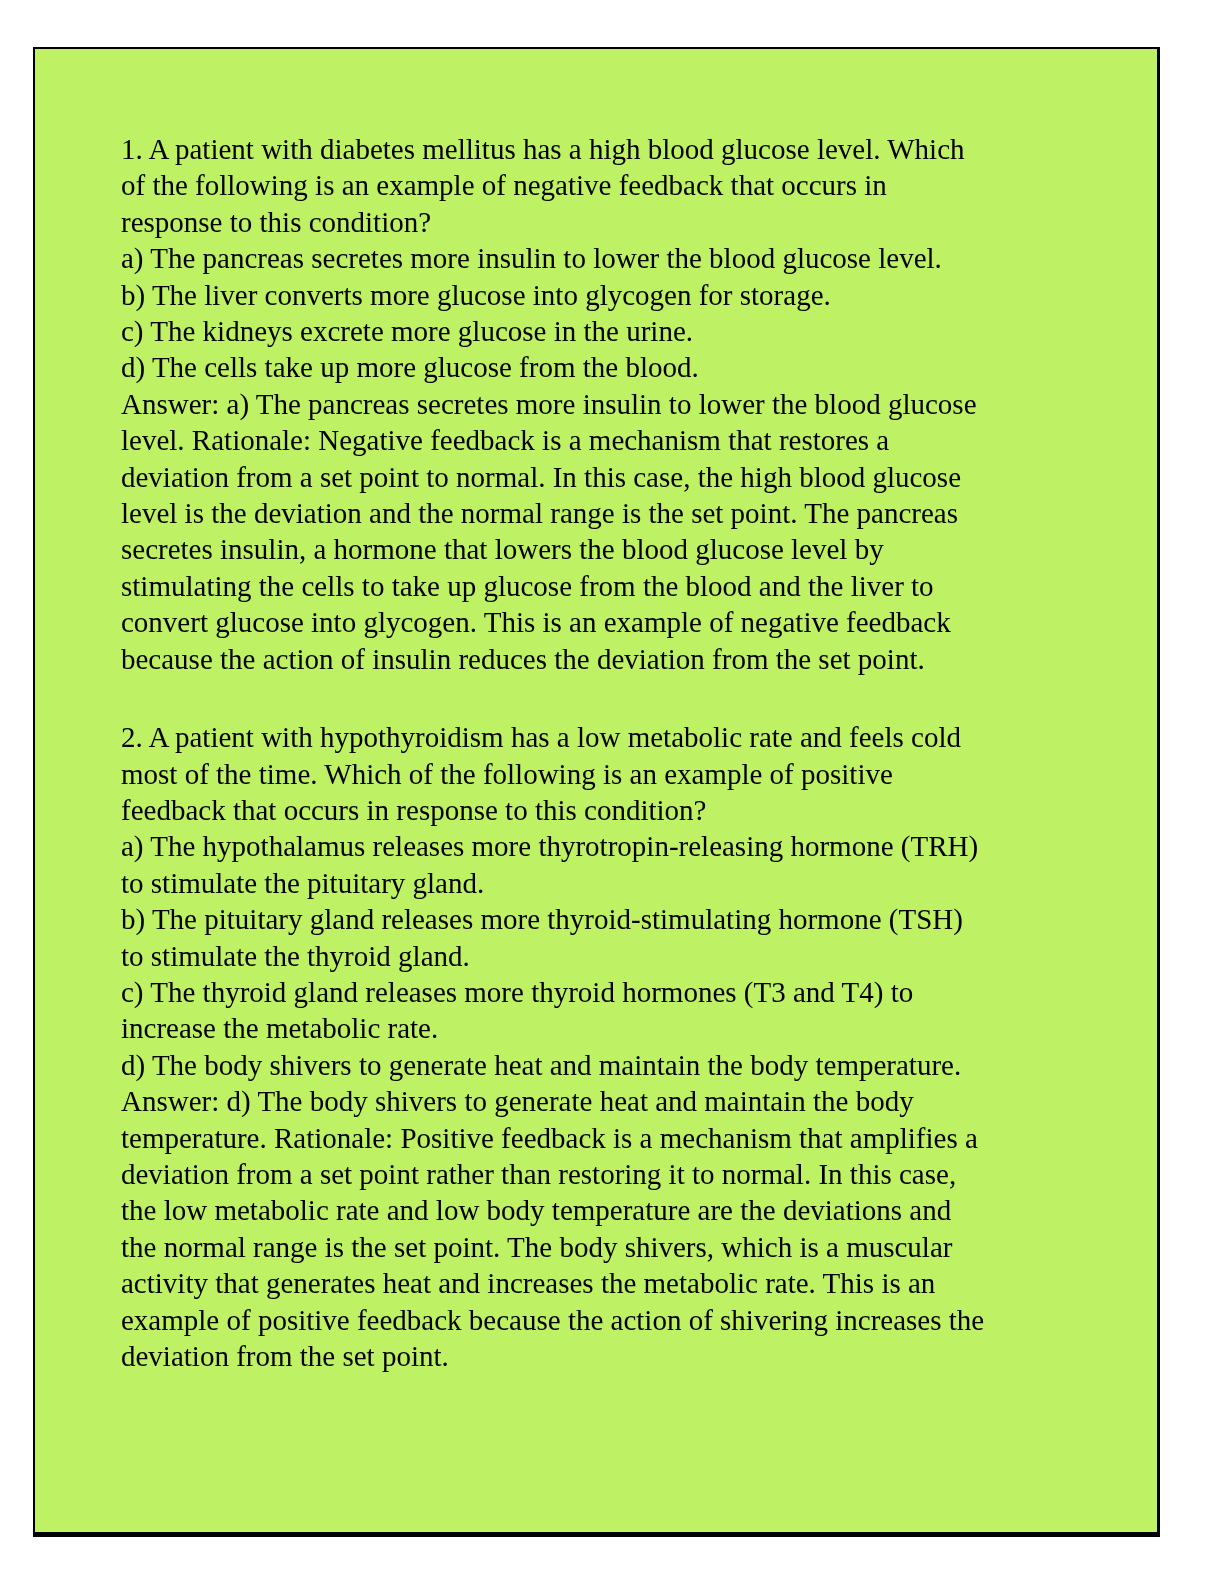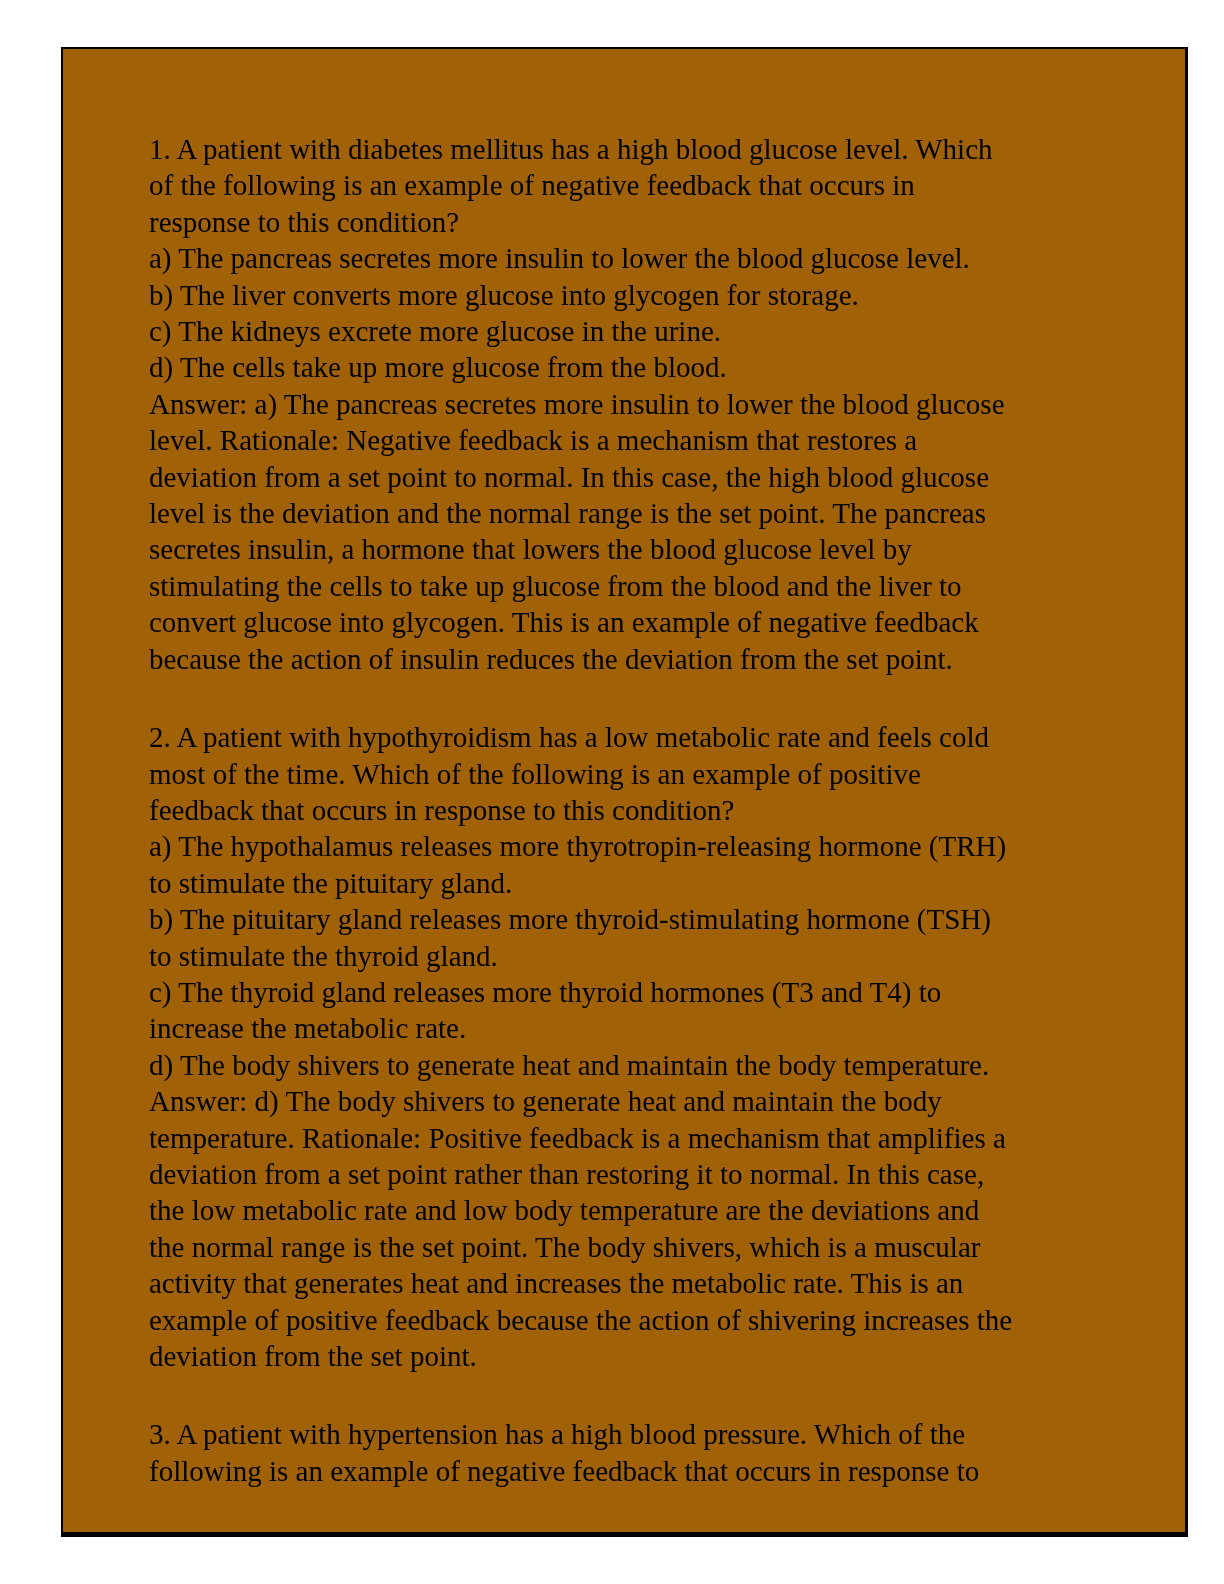--- a/index.html
+++ b/index.html
@@ -9,29 +9,29 @@
   body {
     width: 1224px;
     height: 1584px;
     background: #ffffff;
     font-family: "Liberation Serif", "DejaVu Serif", serif;
     position: relative;
     overflow: hidden;
   }
   .page-frame {
     position: absolute;
-    left: 61px;
+    left: 33px;
     top: 47px;
     width: 1127px;
     height: 1490px;
     box-sizing: border-box;
     border: 2px solid #000000;
     border-right-width: 3px;
     border-bottom-width: 5px;
-    background: #a16207;
+    background: #bef264;
     overflow: hidden;
   }
   .doc-content {
     position: absolute;
     left: 86px;
     top: 82px;
     width: 980px;
     color: #000000;
     font-size: 29px;
     line-height: 36.4px;
@@ -76,16 +76,14 @@
 increase the metabolic rate.
 d) The body shivers to generate heat and maintain the body temperature.
 Answer: d) The body shivers to generate heat and maintain the body
 temperature. Rationale: Positive feedback is a mechanism that amplifies a
 deviation from a set point rather than restoring it to normal. In this case,
 the low metabolic rate and low body temperature are the deviations and
 the normal range is the set point. The body shivers, which is a muscular
 activity that generates heat and increases the metabolic rate. This is an
 example of positive feedback because the action of shivering increases the
 deviation from the set point.</div>
-    <div class="question-block">3. A patient with hypertension has a high blood pressure. Which of the
-following is an example of negative feedback that occurs in response to</div>
   </div>
 </div>
 
 </body></html>

